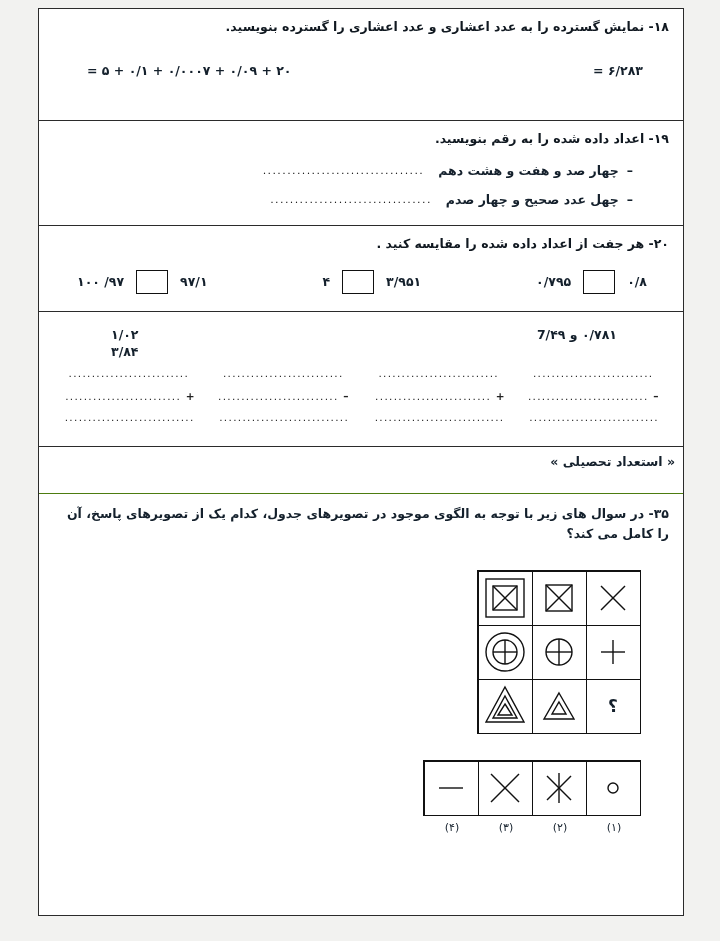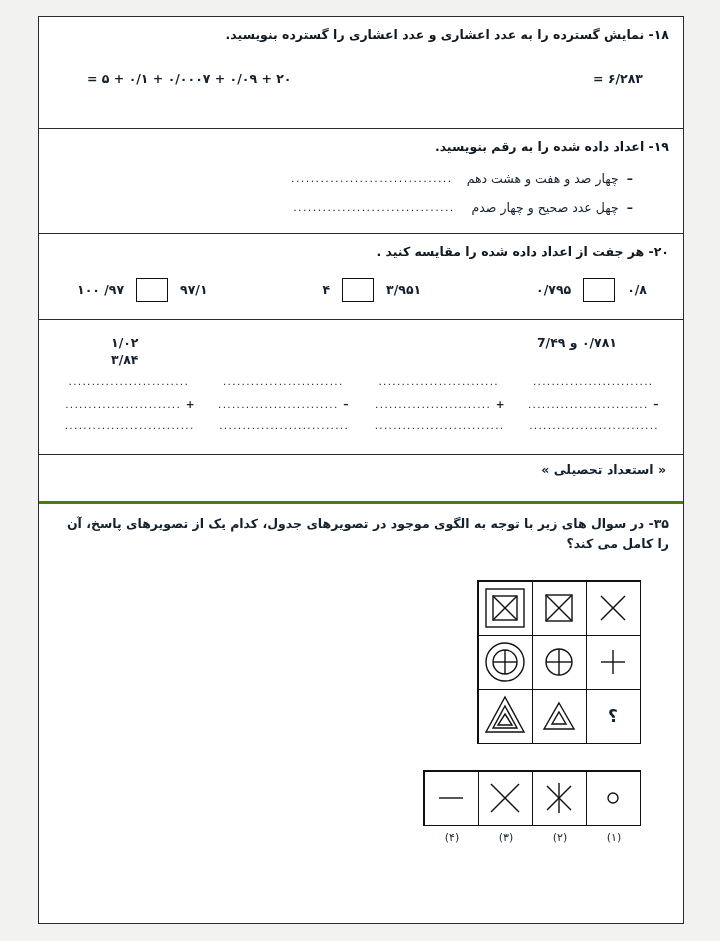--- a/index.html
+++ b/index.html
@@ -5,21 +5,21 @@
   html,body{margin:0;padding:0;}
   body{
     width:720px;height:941px;
     background:#f2f2f0;
     font-family:"DejaVu Sans","Liberation Sans",sans-serif;
     color:#14202c;
     overflow:hidden;
   }
   .page{
     position:absolute;
-    left:38px;top:16px;
+    left:38px;top:8px;
     width:646px;height:908px;
     background:#ffffff;
     border:1px solid #2b2b2b;
     box-sizing:border-box;
   }
   .qblock{
     border-bottom:1px solid #2b2b2b;
     padding:9px 14px 10px 14px;
     box-sizing:border-box;
     position:relative;
@@ -46,21 +46,21 @@
   .q18left{letter-spacing:.5px;}
   
   #q19{height:105px;}
   .dashline{
     display:flex;align-items:center;justify-content:flex-start;
     margin-top:14px;
     padding-right:34px;
     font-size:12.5px;
   }
   .bullet{margin-left:8px;margin-right:2px;font-weight:700;}
-  .dashlabel{font-weight:400;min-width:150px;text-align:right;}
+  .dashlabel{font-weight:700;min-width:150px;text-align:right;}
   .dots{
     margin-right:14px;
     color:#222;
     letter-spacing:1.4px;
     font-size:11px;
     white-space:nowrap;
   }
   
   #q20{height:86px;}
   .cmprow{
@@ -92,22 +92,22 @@
   .wcol{width:46%;}
   .wline{
     color:#222;letter-spacing:1.3px;font-size:10.5px;
     text-align:center;margin-bottom:9px;white-space:nowrap;
     overflow:hidden;
   }
   .wline .op{font-weight:700;letter-spacing:0;}
   .wline.first{margin-bottom:11px;}
   
   #apt-title{
-    border-bottom:3px solid #4d7c0f;
-    height:32px;padding:7px 17px;
+    border-bottom:1px solid #4d7c0f;
+    height:32px;padding:7px 8px;
   }
   .apt-title-txt{font-size:12.5px;font-weight:700;text-align:right;}
   #q35{padding:10px 14px 14px;}
   .q35text{font-size:12.5px;font-weight:700;line-height:1.6;}
   
   .figwrap{margin-top:26px;padding-right:28px;}
   .grid3{
     border:1.6px solid #111;
     width:162px;
     display:grid;

